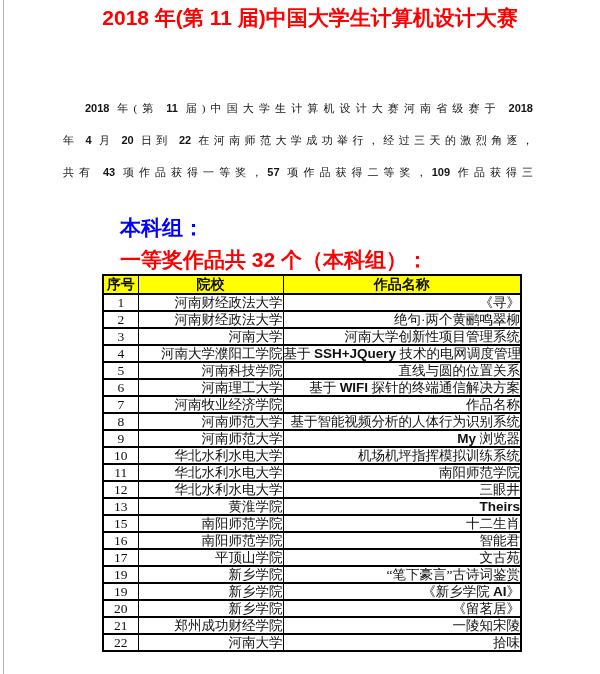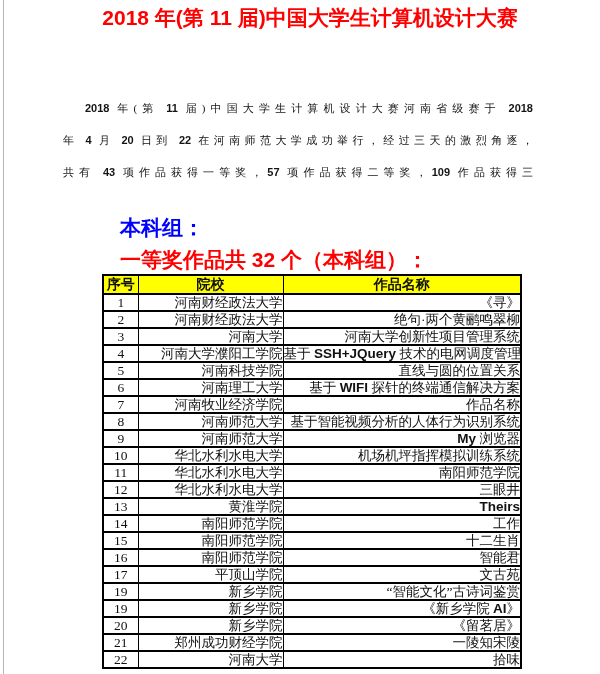--- a/index.html
+++ b/index.html
@@ -165,43 +165,38 @@
           <td class="c-no">12</td>
           <td class="c-school"><span>华北水利水电大学</span></td>
           <td class="c-work"><span>三眼井</span></td>
         </tr>
         <tr>
           <td class="c-no">13</td>
           <td class="c-school"><span>黄淮学院</span></td>
           <td class="c-work"><span class="latin">Theirs</span></td>
         </tr>
         <tr>
-          <td class="c-no">14</td>
-          <td class="c-school"><span>南阳师范学院</span></td>
-          <td class="c-work"><span>工作</span></td>
-        </tr>
-        <tr>
           <td class="c-no">15</td>
           <td class="c-school"><span>南阳师范学院</span></td>
           <td class="c-work"><span>十二生肖</span></td>
         </tr>
         <tr>
           <td class="c-no">16</td>
           <td class="c-school"><span>南阳师范学院</span></td>
           <td class="c-work"><span>智能君</span></td>
         </tr>
         <tr>
           <td class="c-no">17</td>
           <td class="c-school"><span>平顶山学院</span></td>
           <td class="c-work"><span>文古苑</span></td>
         </tr>
         <tr>
           <td class="c-no">19</td>
           <td class="c-school"><span>新乡学院</span></td>
-          <td class="c-work"><span>“智能文化”古诗词鉴赏</span></td>
+          <td class="c-work"><span>“笔下豪言”古诗词鉴赏</span></td>
         </tr>
         <tr>
           <td class="c-no">19</td>
           <td class="c-school"><span>新乡学院</span></td>
           <td class="c-work"><span>《新乡学院 </span><span class="latin">AI</span><span>》</span></td>
         </tr>
         <tr>
           <td class="c-no">20</td>
           <td class="c-school"><span>新乡学院</span></td>
           <td class="c-work"><span>《留茗居》</span></td>

